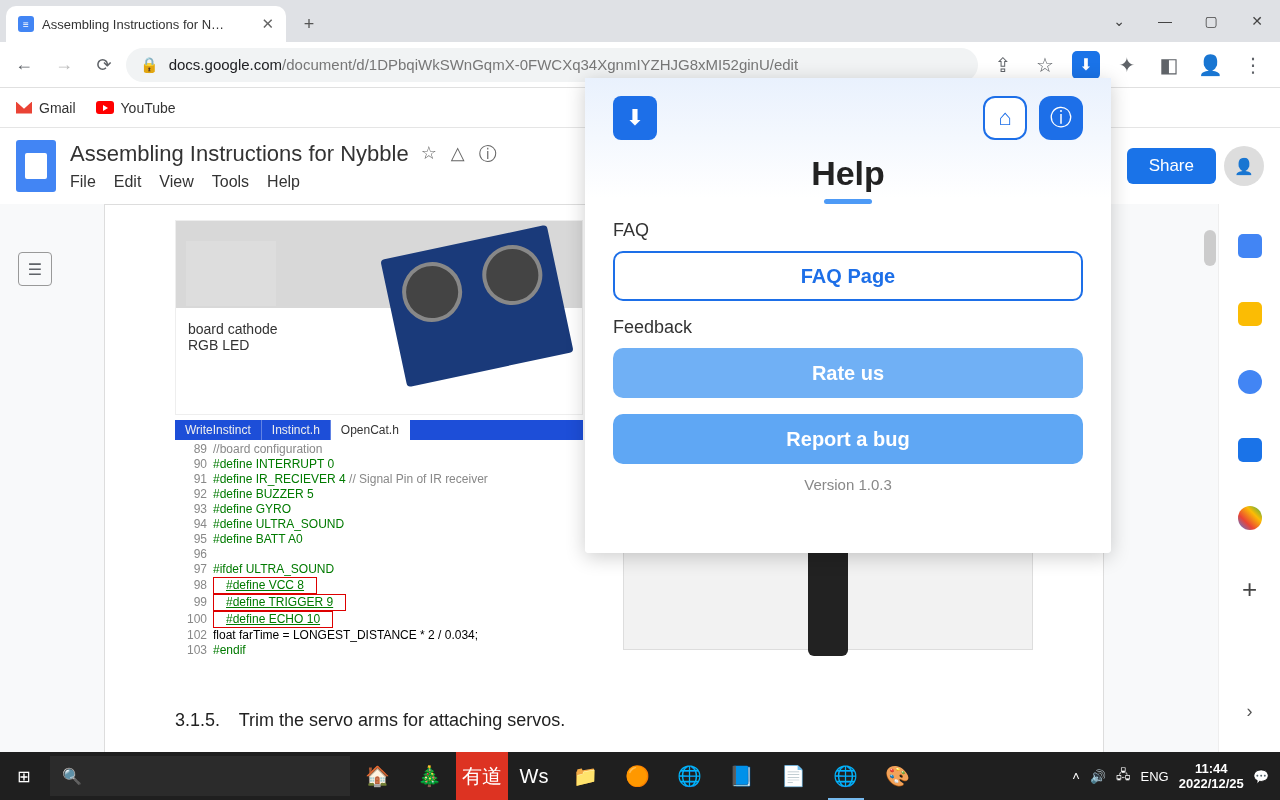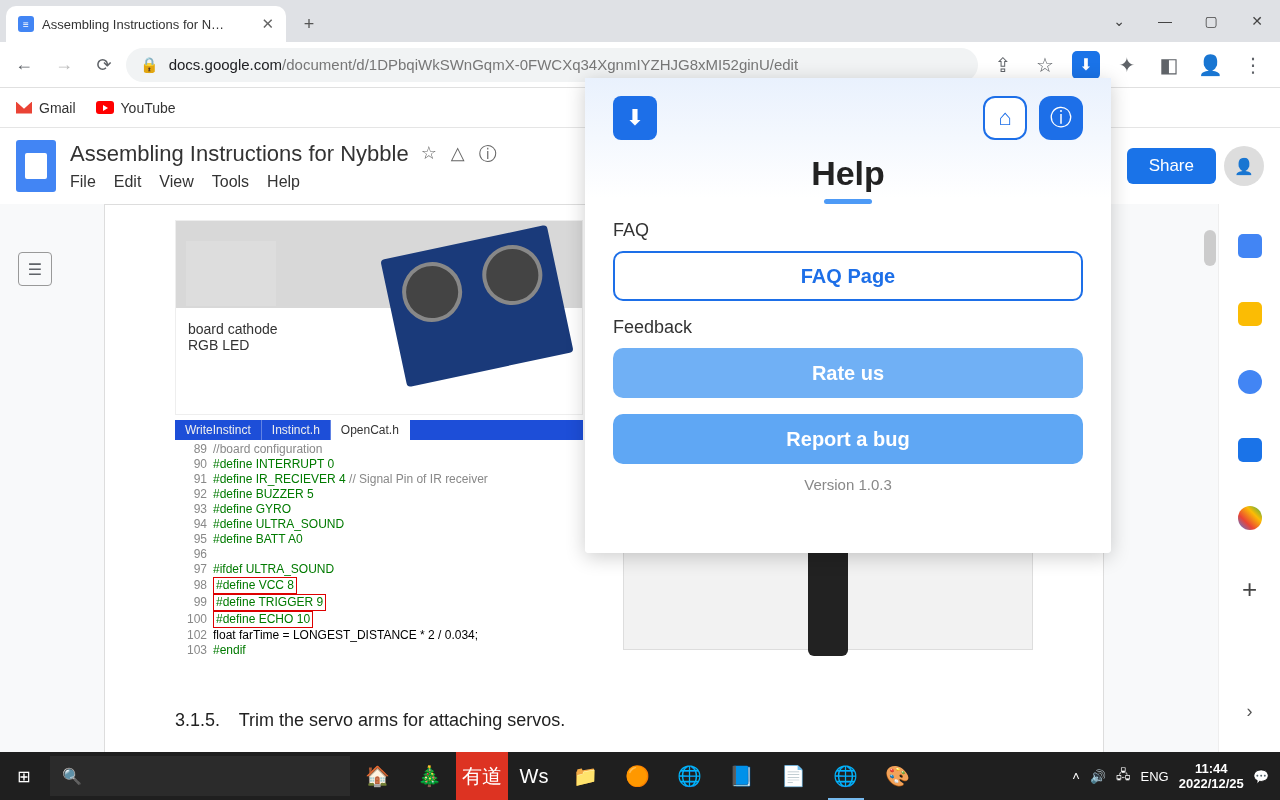--- a/index.html
+++ b/index.html
@@ -57,21 +57,21 @@
 .pcb::before{ left:14px; } .pcb::after{ right:14px; }
 .led-pic { position:absolute; left:10px; top:20px; width:90px; height:65px; background:#ddd; }
 .led-text { position:absolute; left:12px; top:100px; font-size:14px; color:#333; }
 .code-tabs { margin-top:5px; background:#1d4ed8; display:flex; font-size:12px; color:#eee; }
 .code-tab { padding:3px 10px; border-right:1px solid rgba(255,255,255,.3); }
 .code-tab.active { background:#fff; color:#333; }
 .code { background:#fff; font-family:"Consolas",monospace; font-size:12px; line-height:15px; padding:2px 4px; }
 .code .lnum { color:#888; display:inline-block; width:28px; text-align:right; margin-right:6px; }
 .code .cm { color:#888; }
 .code .kw { color:#007a00; }
-.code .hl { display:inline-block; border:1px solid #d00; padding:0 2px; }
+.code .hl { display:inline-block; border:1px solid #d00; padding:0 12px;text-decoration:underline; }
 .fig-right { flex:1; background:#f2f2f2; height:430px; border:1px solid #ddd; position:relative; }
 .clamp { position:absolute; left:50%; top:55%; transform:translateX(-50%); width:40px; height:200px; background:#222; border-radius:6px; }
 .body-text { margin-top:50px; font-size:18px; color:#222; }
 .sec-num { margin-right:14px; }
 
 
 .side-panel { position:absolute; right:0; top:204px; bottom:48px; width:62px; background:#fff; border-left:1px solid #eee; display:flex; flex-direction:column; align-items:center; padding-top:30px; gap:44px; }
 .side-icon { width:24px; height:24px; border-radius:5px; }
 .side-add { font-size:26px; color:#444; }
 .side-expand { position:absolute; bottom:30px; font-size:18px; color:#555; }

